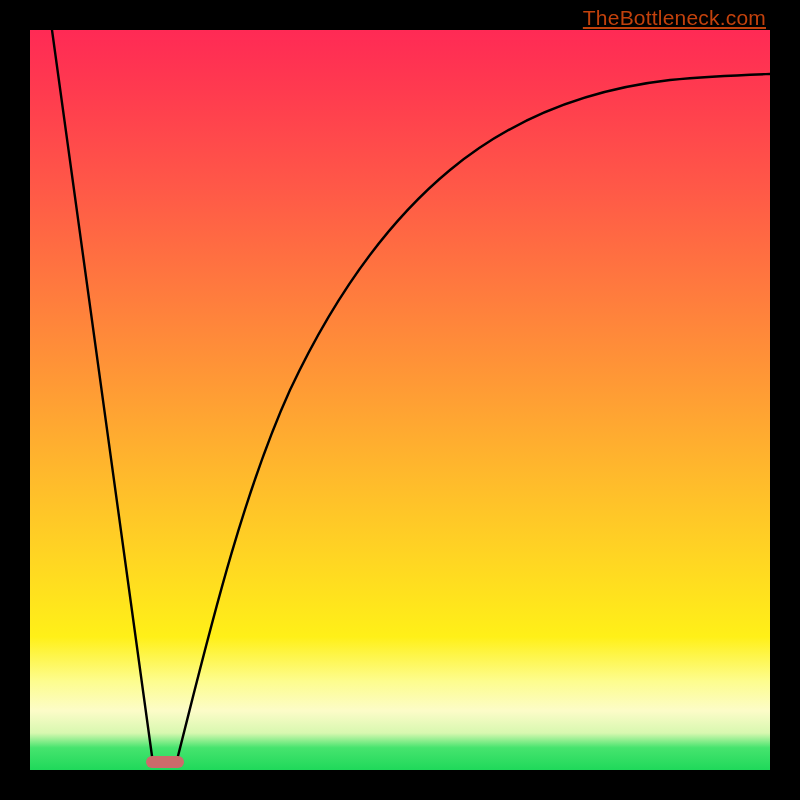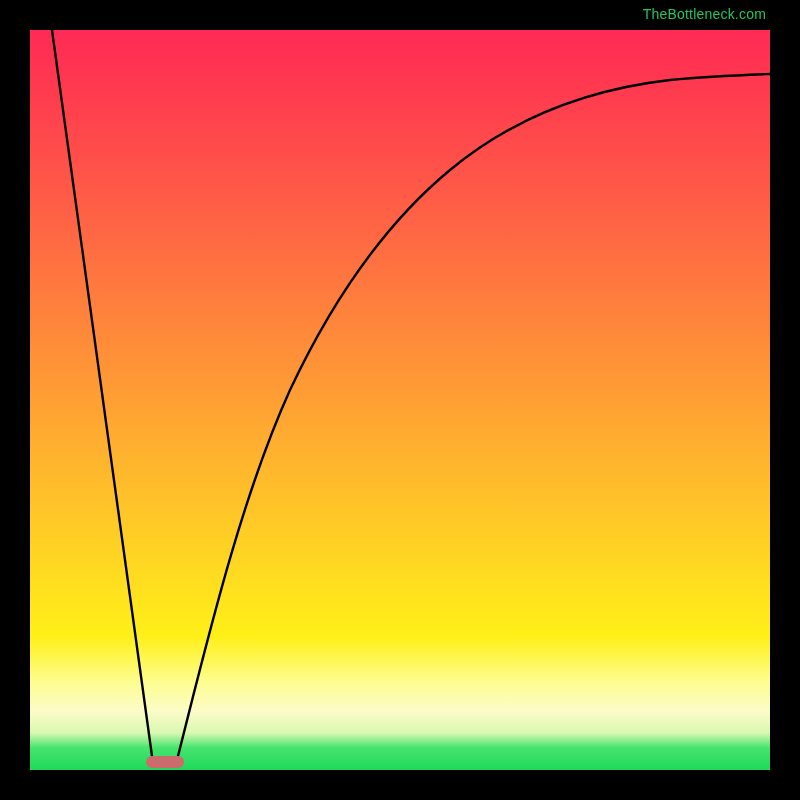--- a/index.html
+++ b/index.html
@@ -37,24 +37,25 @@
       #fcfcc8 92%,
       #d8f8b0 95%,
       #46e46e 97%,
       #1fd95a 100%
     );
   }
   .watermark {
     position: absolute;
     top: 6px;
     right: 34px;
-    color: #22c55e;
-    font-size: 14px;
+    color: #c2410c;
+    font-size: 21px;
     letter-spacing: 0.2px;
     user-select: none;
+    text-decoration: underline;
   }
   svg.curve {
     position: absolute;
     left: 0;
     top: 0;
     width: 740px;
     height: 740px;
     pointer-events: none;
   }
   .marker {

